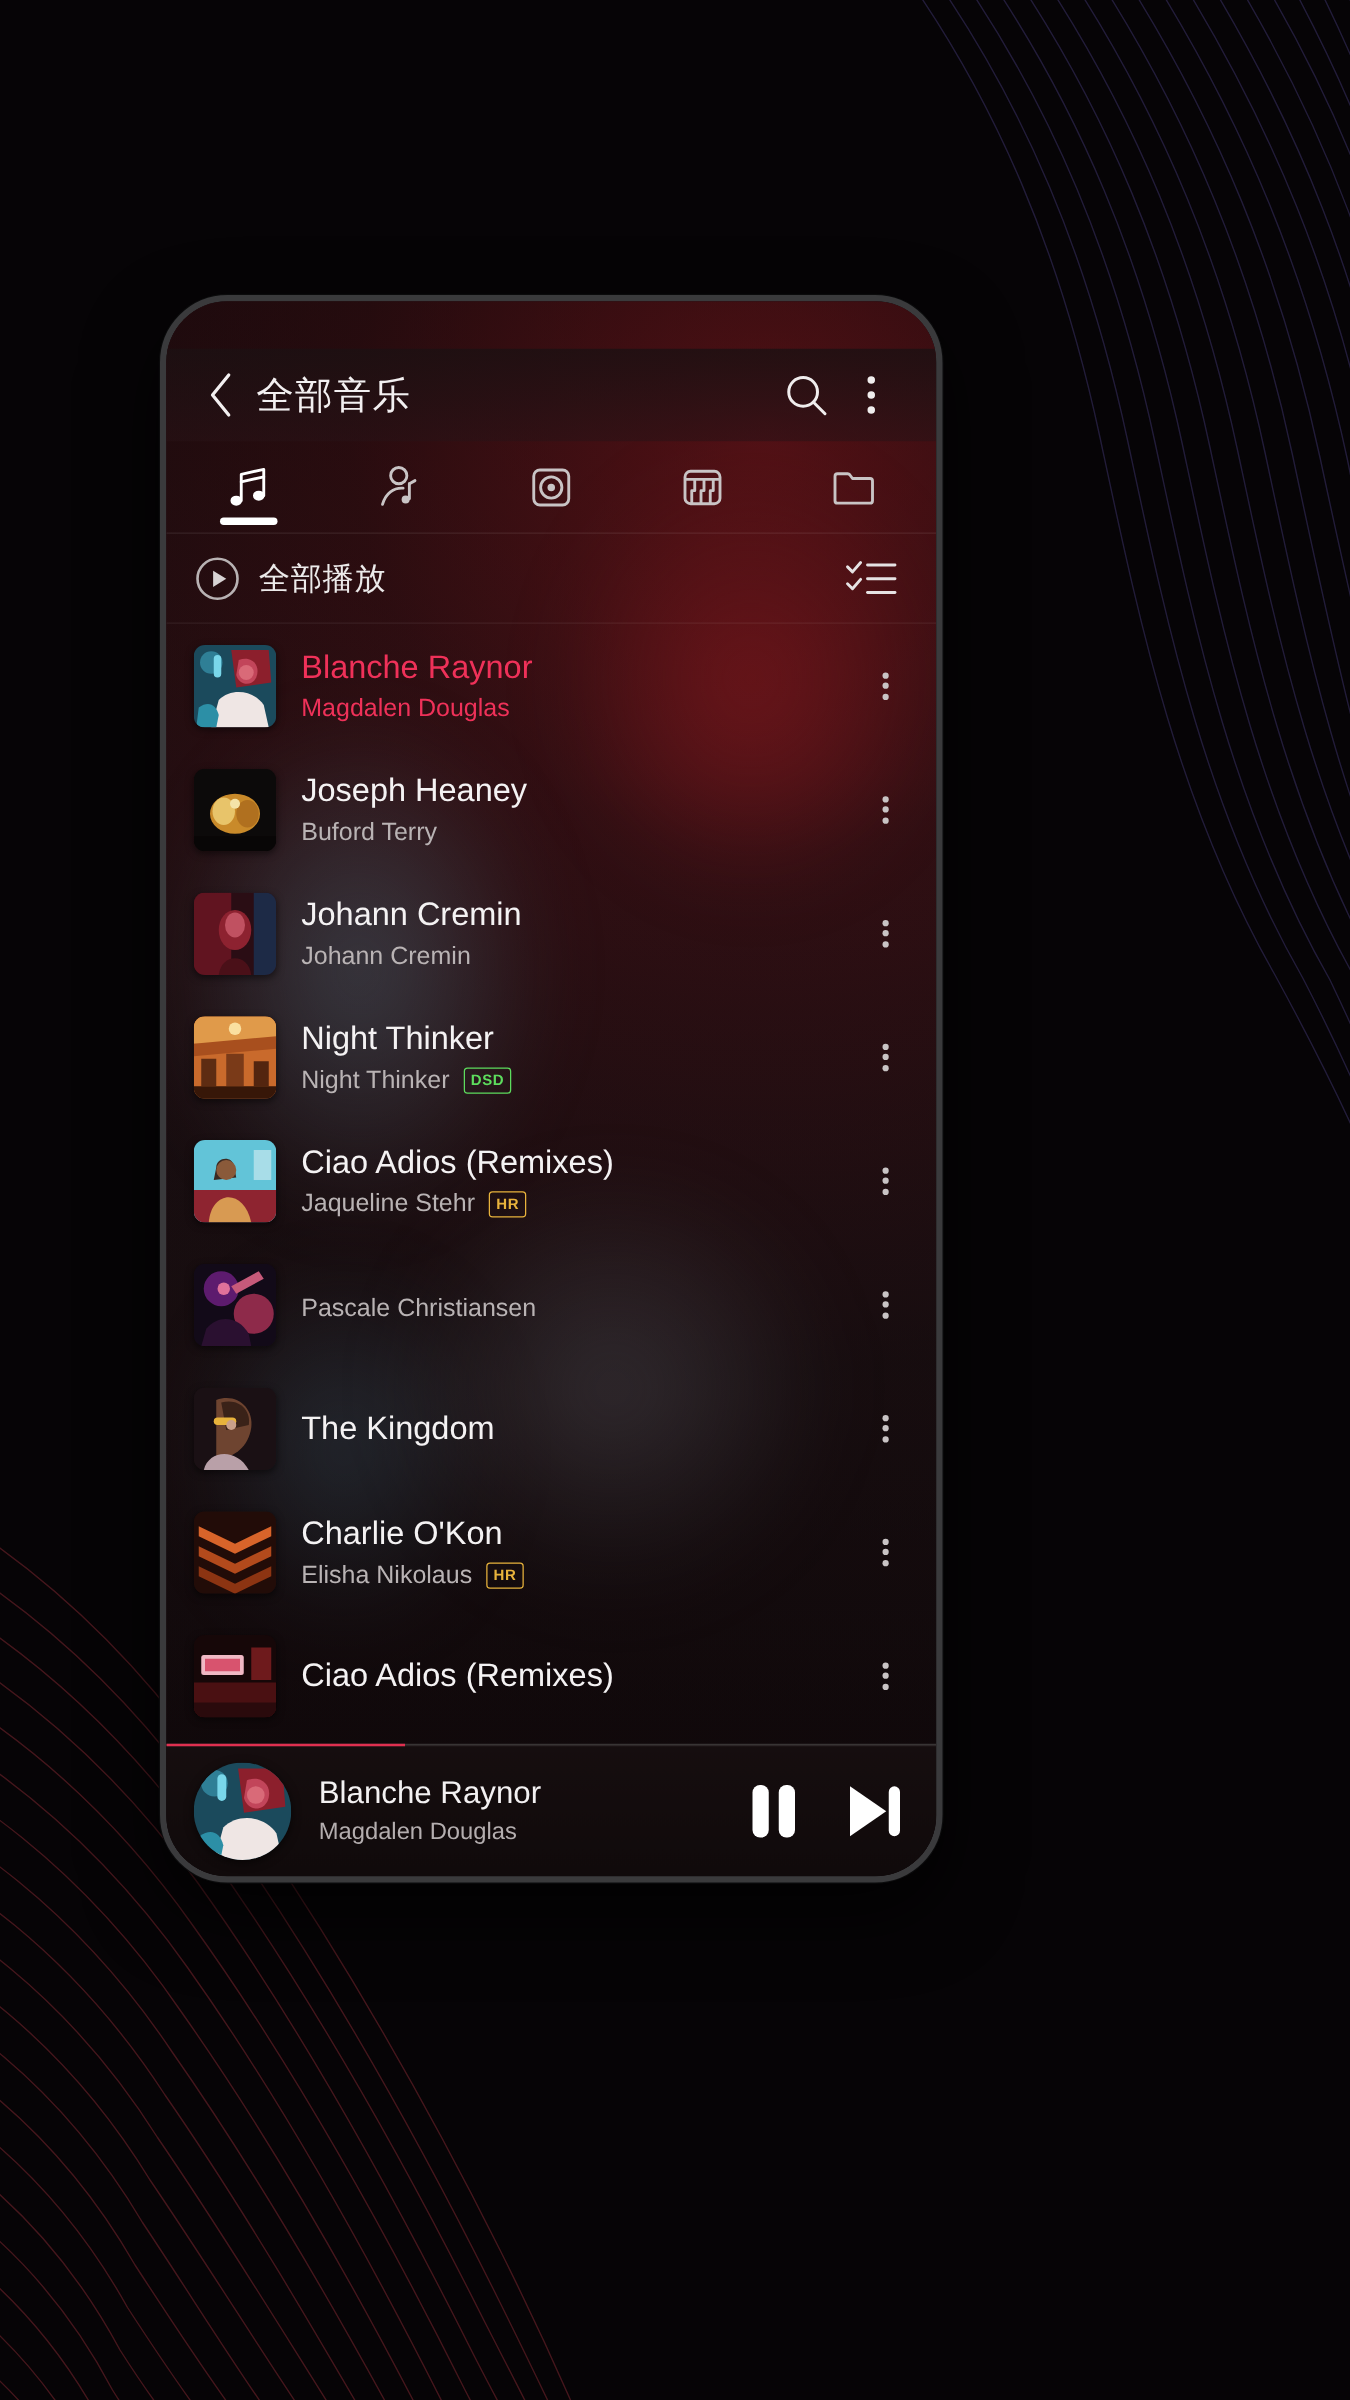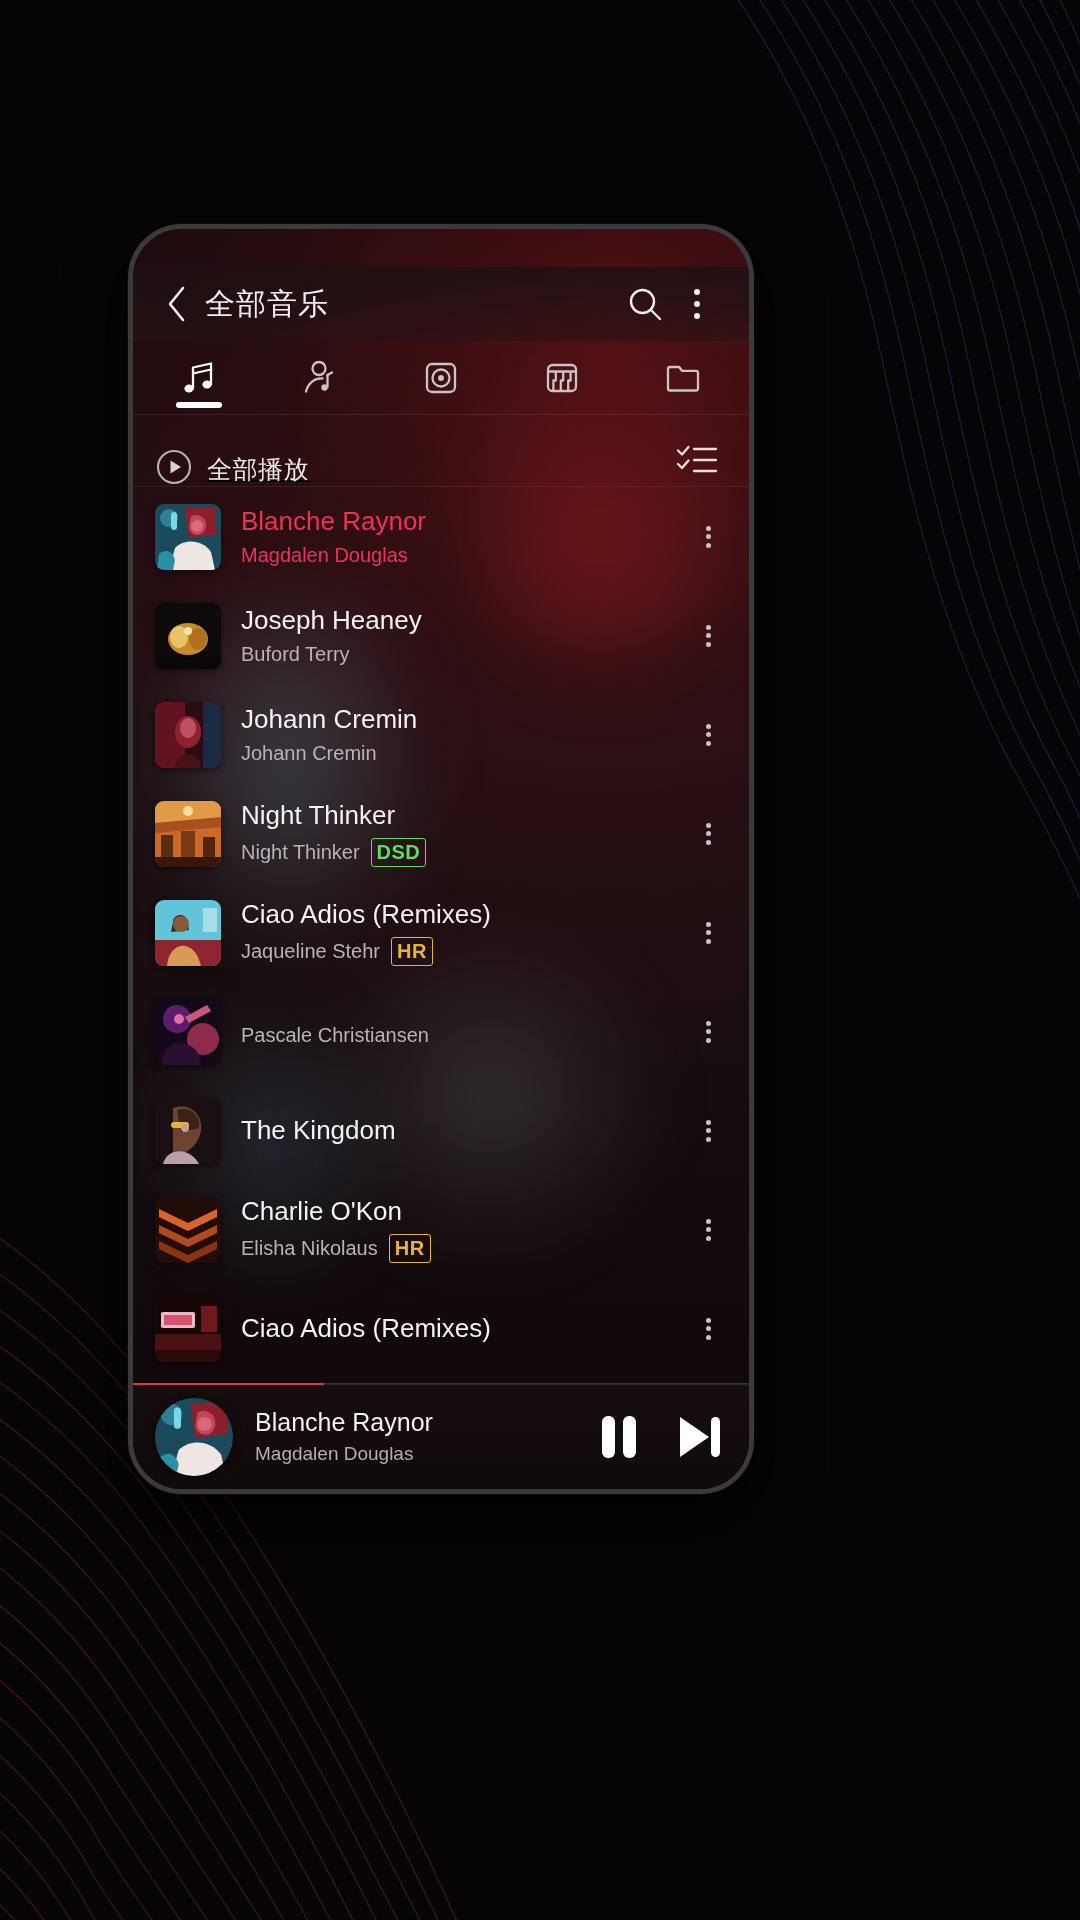--- a/index.html
+++ b/index.html
@@ -11,21 +11,21 @@
   }
   #stage { position: relative; width: 1080px; height: 1920px; background:#060406; }
 
   
   .topo { position: absolute; pointer-events: none; }
   .topo-tr { top: -40px; right: -60px; width: 760px; height: 1180px; opacity: .85; }
   .topo-bl { bottom: -80px; left: -140px; width: 640px; height: 900px; opacity: .8; }
 
   
   #phone {
-    position: absolute; left: 128px; top: 224px;
+    position: absolute; left: 128px; top: 236px;
     width: 626px; height: 1270px;
     border-radius: 54px;
     background: #141215;
     border: 5px solid #3a3a3c;
     box-shadow: 0 0 0 1px #0b0b0c, 0 24px 60px rgba(0,0,0,.75);
     overflow: hidden;
   }
   #screen {
     position: absolute; inset: 0;
     border-radius: 48px;
@@ -92,24 +92,23 @@
   .tab .underline {
     position:absolute; bottom: 6px; width: 46px; height: 6px; border-radius: 3px;
     background: #ffffff; opacity: 0;
   }
   .tab.active .underline { opacity: 1; }
   .tab.active svg { stroke: #ffffff; }
 
   
   .playall {
     flex: none; height: 72px;
-    display: flex; align-items: flex-end;
+    display: flex; align-items: center;
     padding: 0 26px 0 22px;
     border-bottom: 1px solid rgba(255,255,255,.07);
-    text-decoration: underline;
   }
   .playall .pa-label { font-size: 25px; color: #eceaea; margin-left: 14px; letter-spacing: .5px; }
   .playall .sp { flex: 1; }
 
   
   .list { flex: 1; overflow: hidden; }
   .row {
     height: 99px;
     display: flex; align-items: center;
     padding: 0 18px 0 22px;
@@ -130,21 +129,21 @@
     margin-top: 7px;
     font-size: 20px; color: #b9b3b4; line-height: 1.15;
     display: flex; align-items: center; gap: 11px;
     white-space: nowrap; overflow: hidden;
   }
   .sub .artist { overflow: hidden; text-overflow: ellipsis; }
   .row.playing .song { color: #ef3159; }
   .row.playing .sub  { color: #ef3159; }
   .badge {
     flex: none;
-    font-size: 20px; line-height: 1;
+    font-size: 12px; line-height: 1;
     padding: 3px 5px 4px;
     border-radius: 3px;
     border: 1.5px solid currentColor;
     letter-spacing: .5px;
     font-weight: 700;
     text-align: center;
   }
   .badge.dsd { color: #5ddc5d; }
   .badge.hr  { color: #e8b33c; }
   .badge.sq  { color: #e85ce8; }

